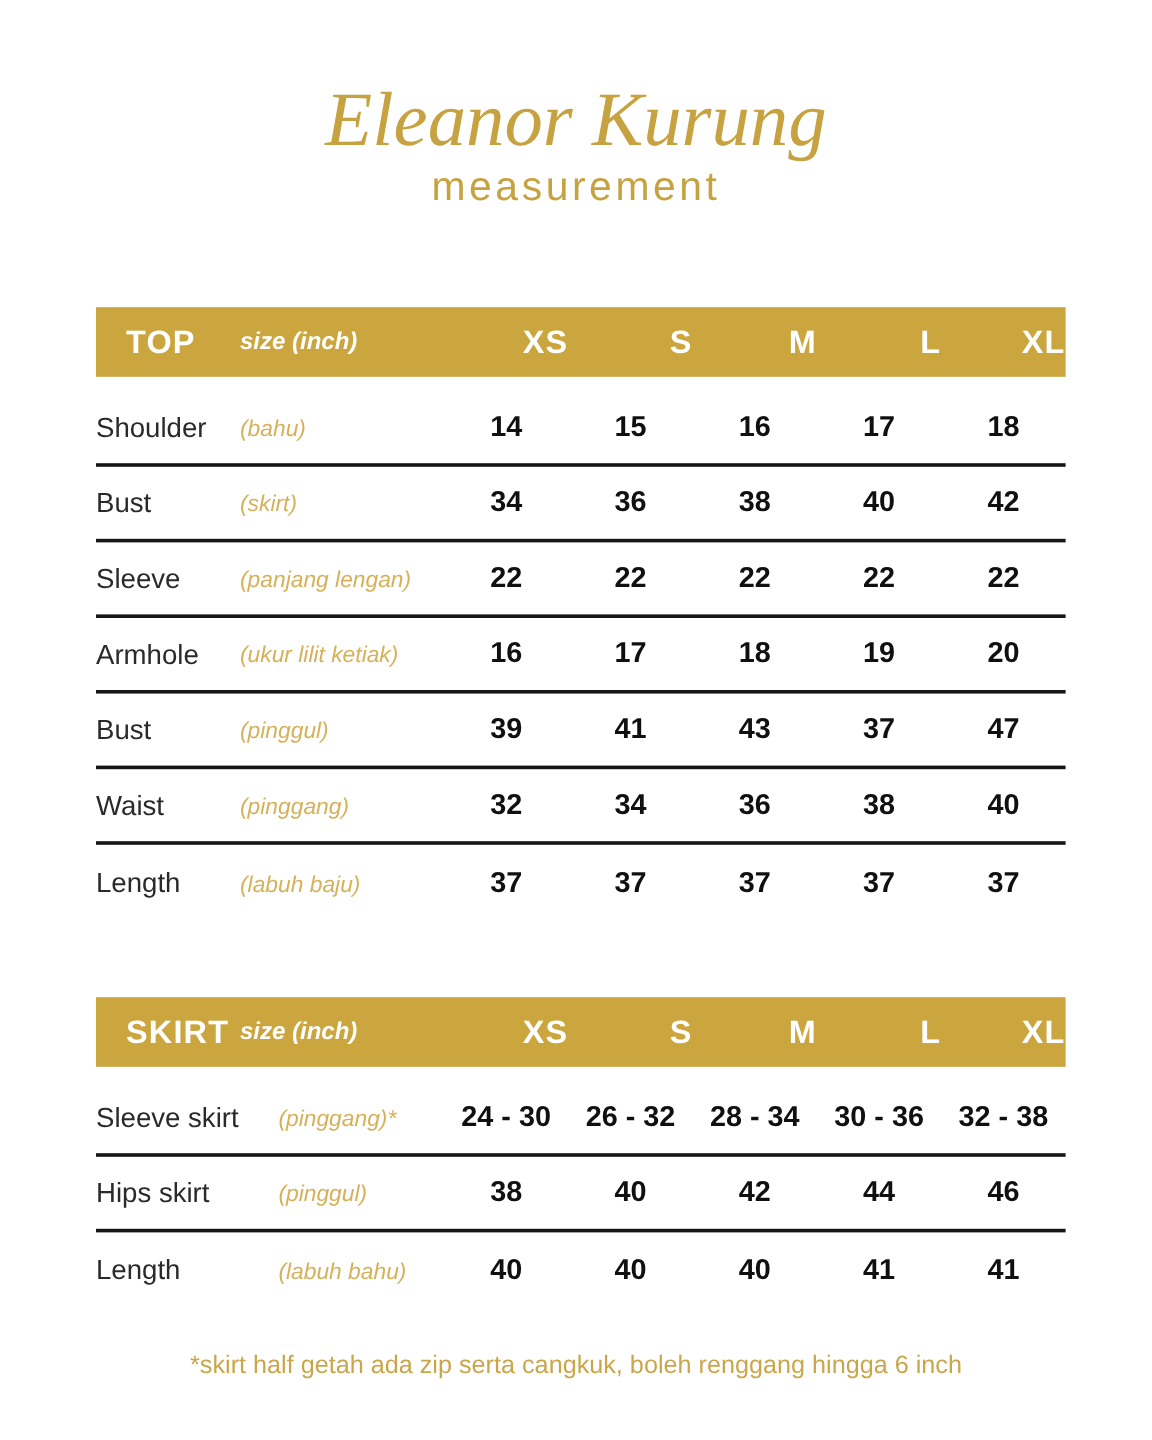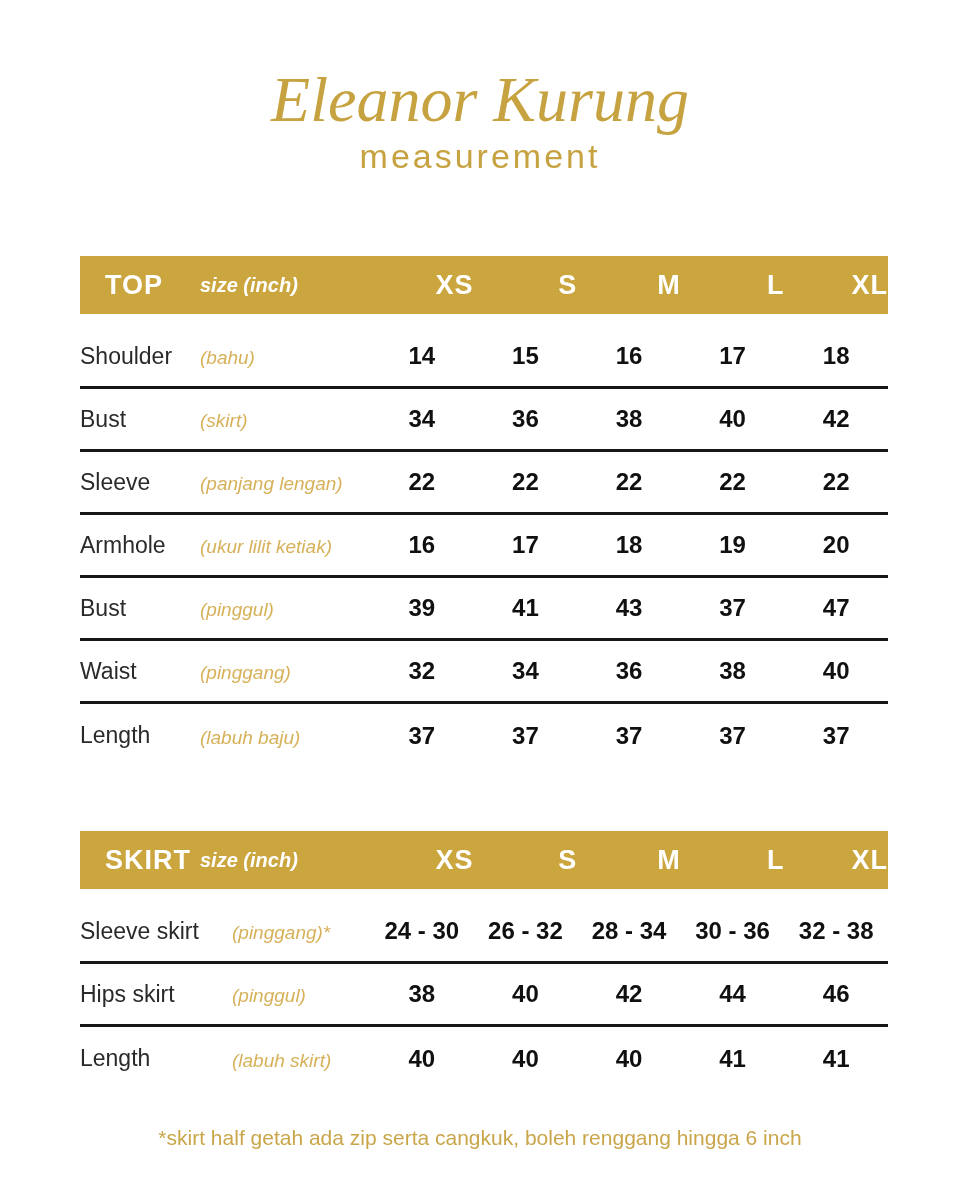--- a/index.html
+++ b/index.html
@@ -242,21 +242,21 @@
     <div class="row-values">
               <span class="cell-value">38</span>
               <span class="cell-value">40</span>
               <span class="cell-value">42</span>
               <span class="cell-value">44</span>
               <span class="cell-value">46</span>
             </div>
   </div>
           <div class="row">
     <span class="row-label">Length</span>
-    <span class="row-malay">(labuh skirt)</span>
+    <span class="row-malay">(labuh bahu)</span>
     <div class="row-values">
               <span class="cell-value">40</span>
               <span class="cell-value">40</span>
               <span class="cell-value">40</span>
               <span class="cell-value">41</span>
               <span class="cell-value">41</span>
             </div>
   </div>
         </div>
   </section>

